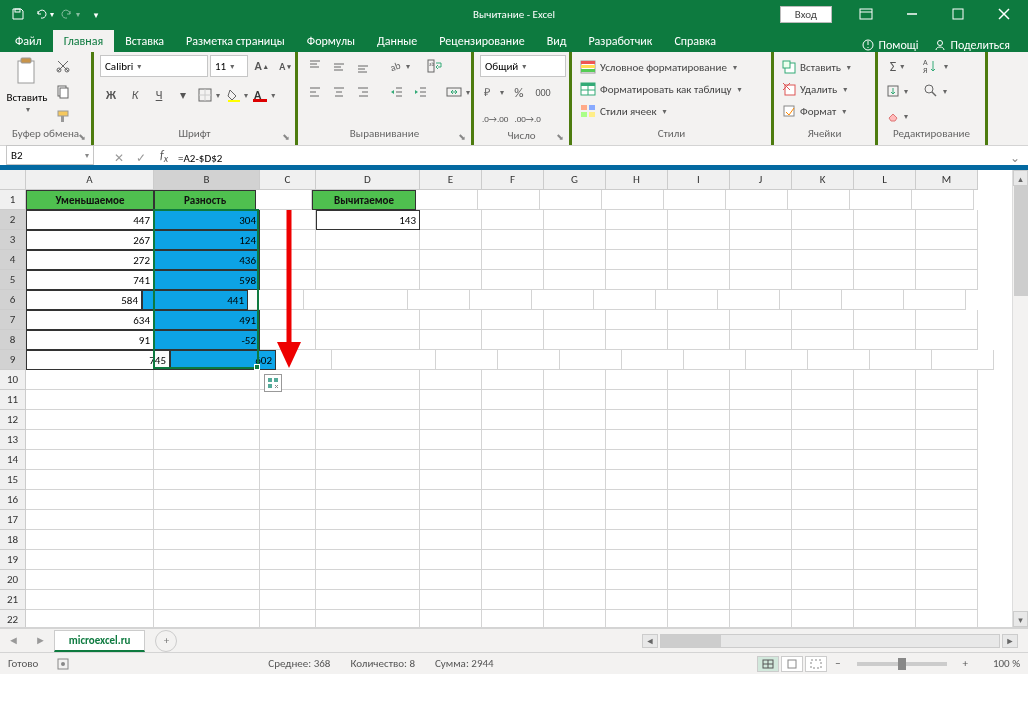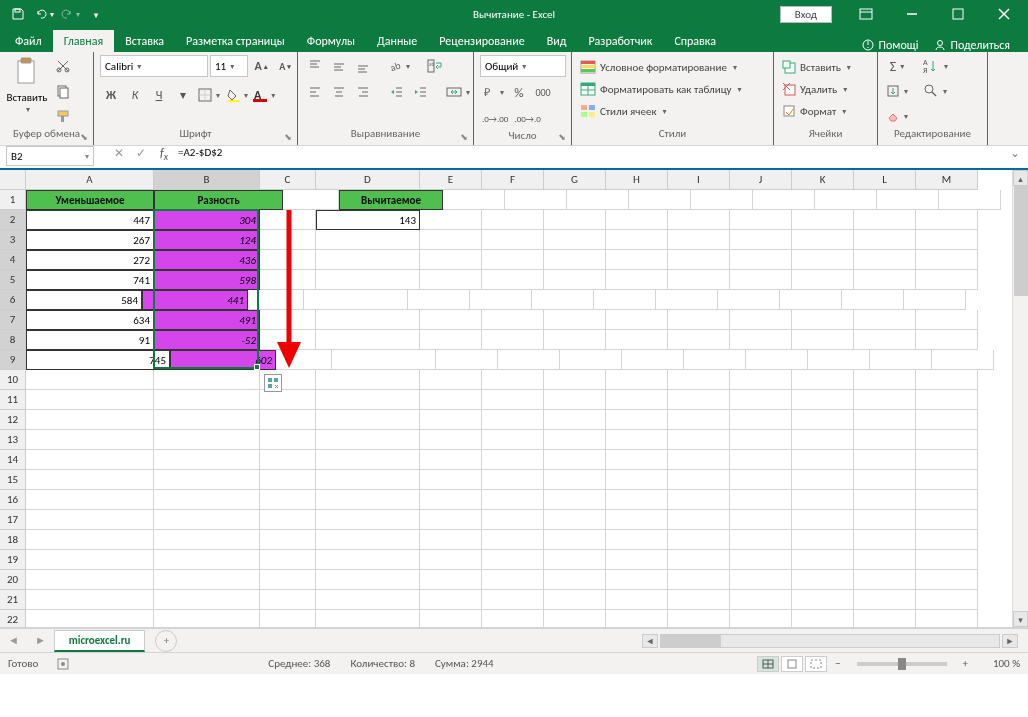--- a/index.html
+++ b/index.html
@@ -16,36 +16,36 @@
 
 
 .ribtabs { height:24px; background:#0d7a3f; display:flex; align-items:flex-end; padding:0 4px; gap:0; color:#fff; font-size:12px; }
 .ribtab { padding:4px 11px; cursor:pointer; }
 .ribtab.active { background:#f3f2f1; color:#0d7a3f; }
 .ribtabs-right { margin-left:auto; display:flex; align-items:center; gap:14px; padding-right:14px; font-size:12px; }
 .ribtabs-right span { display:flex; align-items:center; gap:4px; cursor:pointer; }
 
 
 .ribbon { height:94px; background:#f3f2f1; border-bottom:1px solid #d4d4d4; display:flex; }
-.group { border-right:1px solid #4d7c0f; padding:3px 6px; display:flex; flex-direction:column; position:relative; }
+.group { border-right:3px solid #4d7c0f; padding:3px 6px; display:flex; flex-direction:column; position:relative; }
 .group-body { flex:1; display:flex; align-items:flex-start; gap:4px; }
 .group-label { font-size:11px; color:#666; text-align:center; padding-bottom:2px; position:relative; }
 .dlauncher { position:absolute; right:2px; bottom:2px; width:14px; height:14px; display:flex;align-items:center;justify-content:center;color:#888;cursor:pointer; font-size:9px; }
 .big-btn { width:42px; text-align:center; cursor:pointer; }
 .big-btn svg { display:block; margin:0 auto 2px; }
 .small-row { display:flex; flex-direction:column; gap:3px; }
 .sbtn { height:22px; min-width:22px; display:flex; align-items:center; justify-content:center; cursor:pointer; padding:0 2px; gap:2px; color:#555; }
 .font-sel { display:flex; gap:2px; margin-bottom:3px; }
 .combo { border:1px solid #c6c6c6; background:#fff; height:22px; display:flex; align-items:center; padding:0 4px; font-size:11px; cursor:pointer;}
 .combo .dd { margin-left:4px; font-size:8px; color:#666;}
 .btn-row { display:flex; gap:2px; }
 .styles-item { display:flex; align-items:center; gap:4px; cursor:pointer; padding:1px 2px; height:20px; color:#444; font-size:11px; white-space:nowrap;}
 
 
-.fbar { height:24px; border-bottom:2px solid #0369a1; display:flex; align-items:flex-start; background:#fff; }
+.fbar { height:24px; border-bottom:5px solid #0369a1; display:flex; align-items:flex-end; background:#fff; }
 .namebox { width:88px; border:1px solid #c6c6c6; margin:0 6px; height:20px; display:flex; align-items:center; padding:0 4px; font-size:11px; background:#fff;}
 .namebox .dd{margin-left:auto;font-size:8px;color:#888;}
 .fbar-btns{display:flex;gap:0;padding:0 8px;color:#999;}
 .fbar-btns span{width:22px;text-align:center;cursor:pointer;}
 .fxlabel{font-style:italic;color:#555;padding-right:6px;}
 .formula-input{flex:1;border:none;outline:none;font-size:11px;padding:0 4px;}
 
 
 .grid-wrap{position:relative;height:458px;overflow:hidden;border-bottom:1px solid #d4d4d4;}
 .corner{position:absolute;left:0;top:0;width:26px;height:20px;background:#f0f0f0;border-right:1px solid #ccc;border-bottom:1px solid #ccc;}
@@ -53,21 +53,21 @@
 .colh{border-right:1px solid #ccc;border-bottom:1px solid #ccc;background:#f0f0f0;text-align:center;font-size:11px;color:#333;line-height:20px;cursor:pointer;}
 .colh.sel{background:#d2d2d2;}
 .rowheads{position:absolute;left:0;top:20px;width:26px;}
 .rowh{height:20px;border-right:1px solid #ccc;border-bottom:1px solid #ccc;background:#f0f0f0;text-align:center;font-size:11px;color:#333;line-height:20px;cursor:pointer;}
 .rowh.sel{background:#d2d2d2;}
 .cells{position:absolute;left:26px;top:20px;}
 .row{display:flex;height:20px;}
 .cell{border-right:1px solid #d4d4d4;border-bottom:1px solid #d4d4d4;font-size:11px;padding:0 3px;line-height:19px;text-align:right;overflow:hidden;cursor:cell;}
 .cell.hdr{background:#4fc04f;font-weight:bold;text-align:center;color:#111;}
 .cell.bord{border:1px solid #333;}
-.cell.selrange{background:#d946ef;font-style:italic;}
+.cell.selrange{background:#0ea5e9;}
 .sel-outline{position:absolute;border:2px solid #0d7a3f;pointer-events:none;background:rgba(13,122,63,.02);}
 .fill-handle{position:absolute;right:-3px;bottom:-3px;width:6px;height:6px;background:#0d7a3f;border:1px solid #fff;}
 .autofill-opt{position:absolute;width:18px;height:18px;border:1px solid #999;background:#fff;cursor:pointer;display:flex;align-items:center;justify-content:center;}
 .arrow{position:absolute;pointer-events:none;}
 
 
 .sheettabs{height:24px;background:#f3f2f1;display:flex;align-items:center;border-top:1px solid #d4d4d4;font-size:11px;}
 .sheettabs .nav{padding:0 8px;color:#999;cursor:pointer;}
 .sheet{padding:3px 14px;background:#fff;border:1px solid #ccc;border-bottom:2px solid #0d7a3f;color:#0d7a3f;font-weight:bold;cursor:pointer;}
 .addsheet{width:22px;height:22px;border:1px solid #ccc;border-radius:50%;margin-left:10px;display:flex;align-items:center;justify-content:center;color:#777;cursor:pointer;}
@@ -535,21 +535,21 @@
       <div class="rowh">17</div>
       <div class="rowh">18</div>
       <div class="rowh">19</div>
       <div class="rowh">20</div>
       <div class="rowh">21</div>
       <div class="rowh">22</div>
     </div>
   <div class="cells" id="cells">
       <div class="row">
         <div class="cell hdr bord" style="width: 128px;">Уменьшаемое</div>
-        <div class="cell hdr bord" style="width: 129px;">Разность</div>
+        <div class="cell hdr bord" style="width: 102px;">Разность</div>
         <div class="cell" style="width: 56px;"></div>
         <div class="cell hdr bord" style="width: 104px;">Вычитаемое</div>
         <div class="cell" style="width: 62px;"></div>
         <div class="cell" style="width: 62px;"></div>
         <div class="cell" style="width: 62px;"></div>
         <div class="cell" style="width: 62px;"></div>
         <div class="cell" style="width: 62px;"></div>
         <div class="cell" style="width: 62px;"></div>
         <div class="cell" style="width: 62px;"></div>
         <div class="cell" style="width: 62px;"></div>

